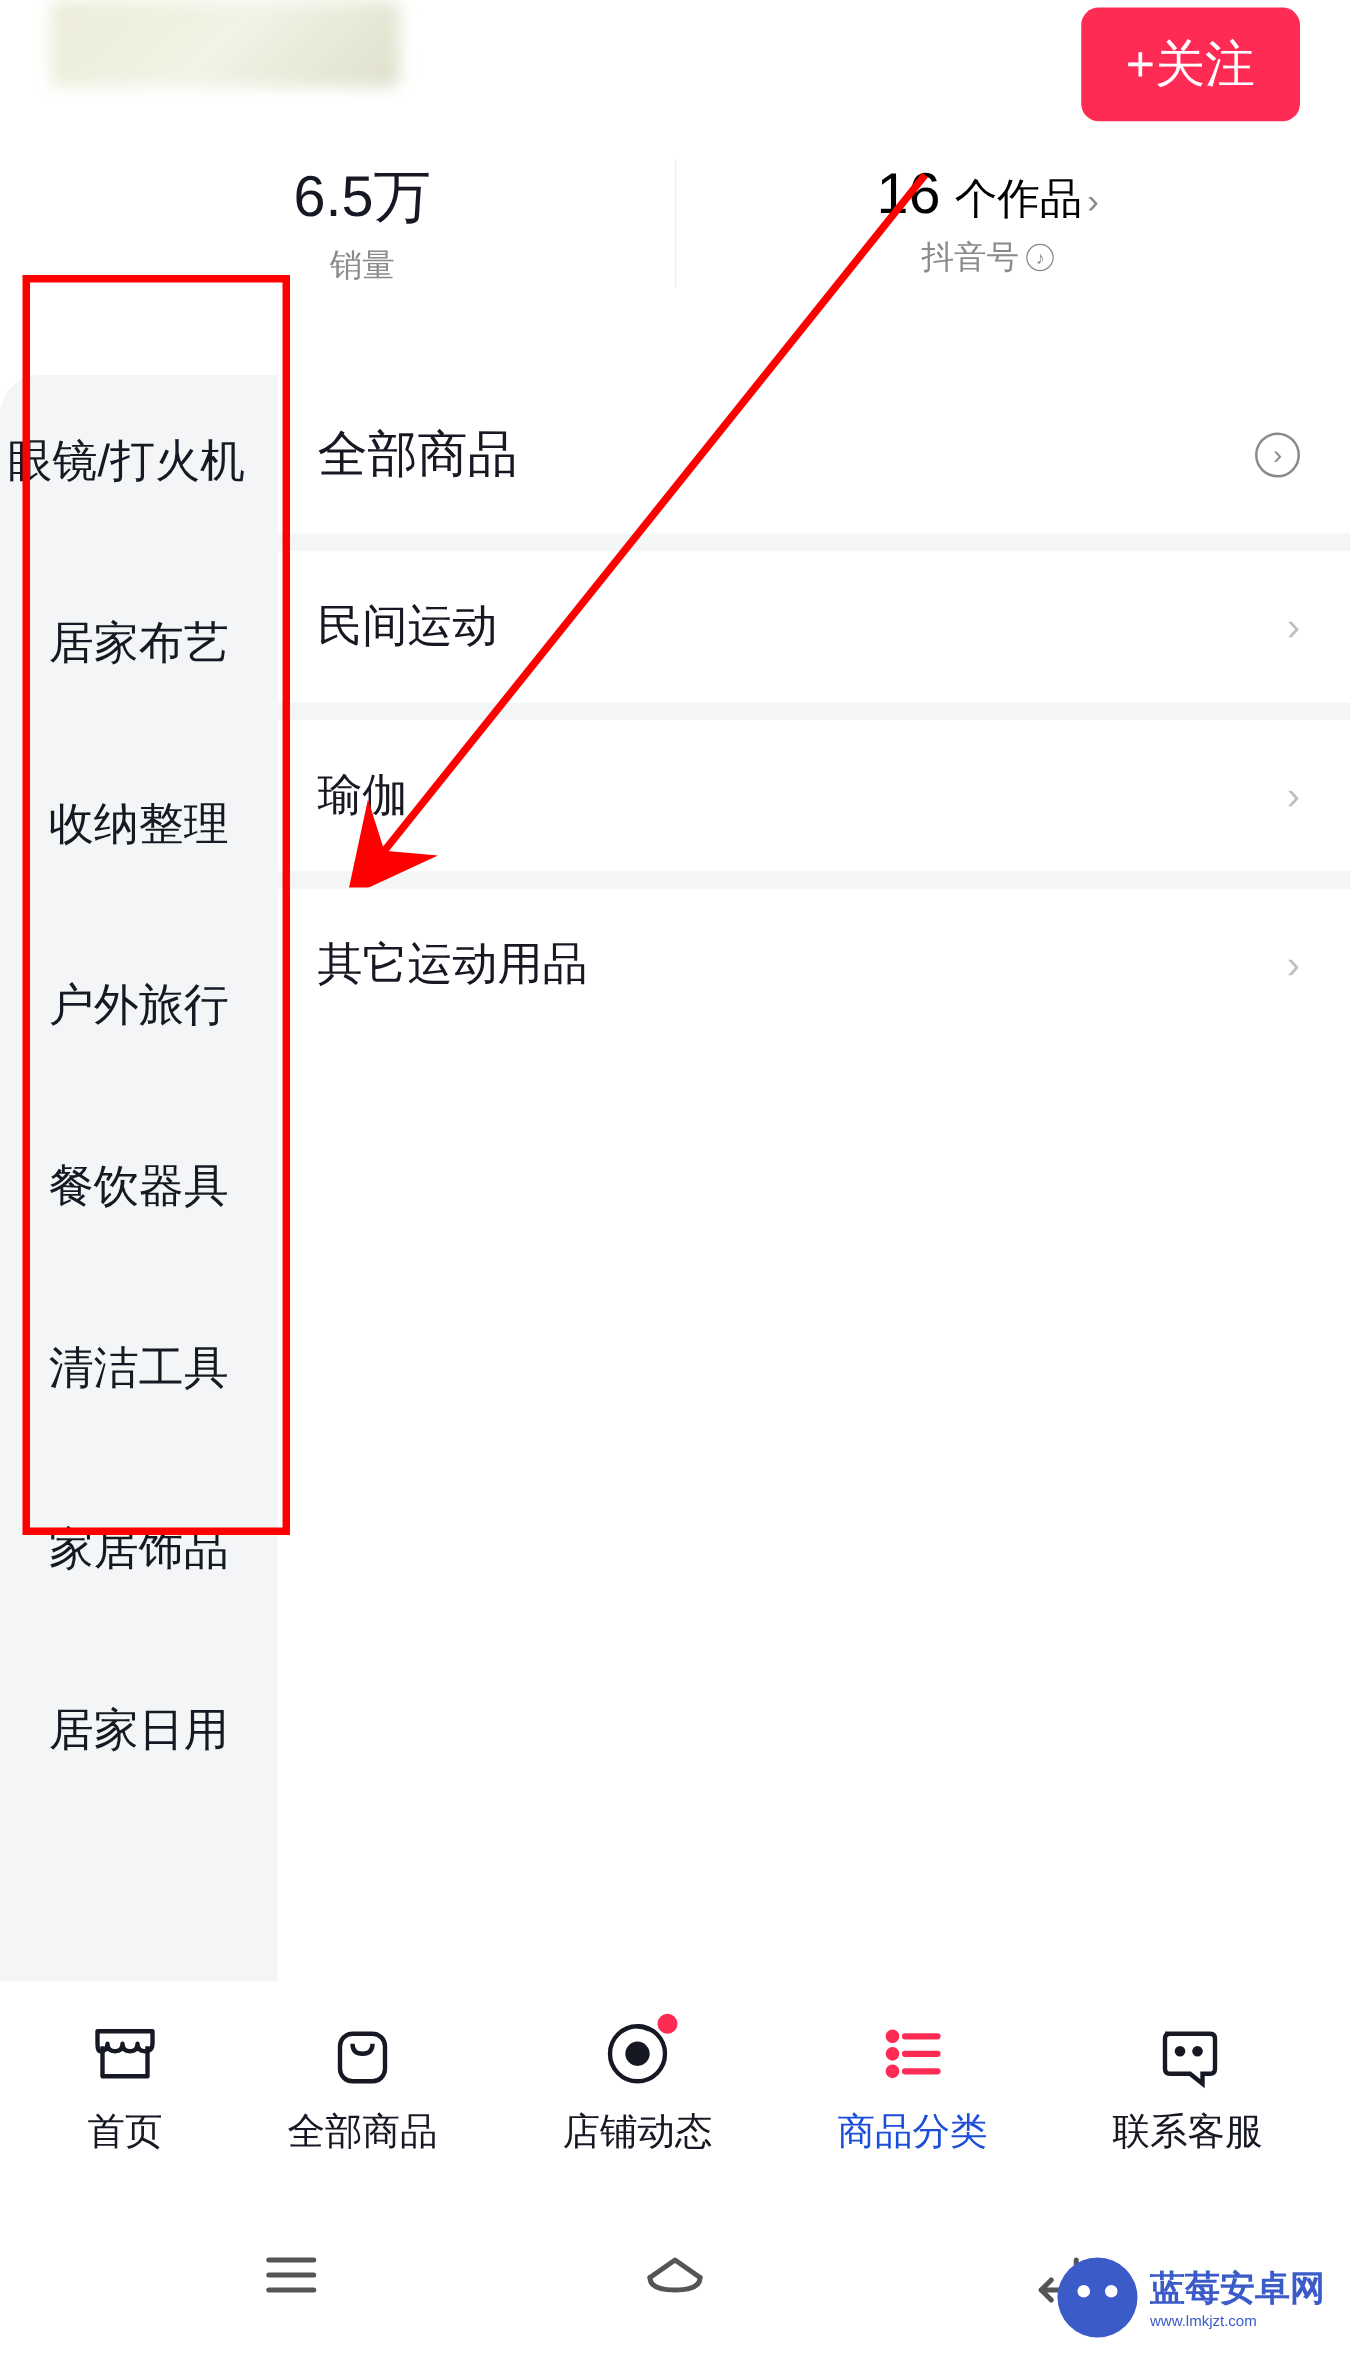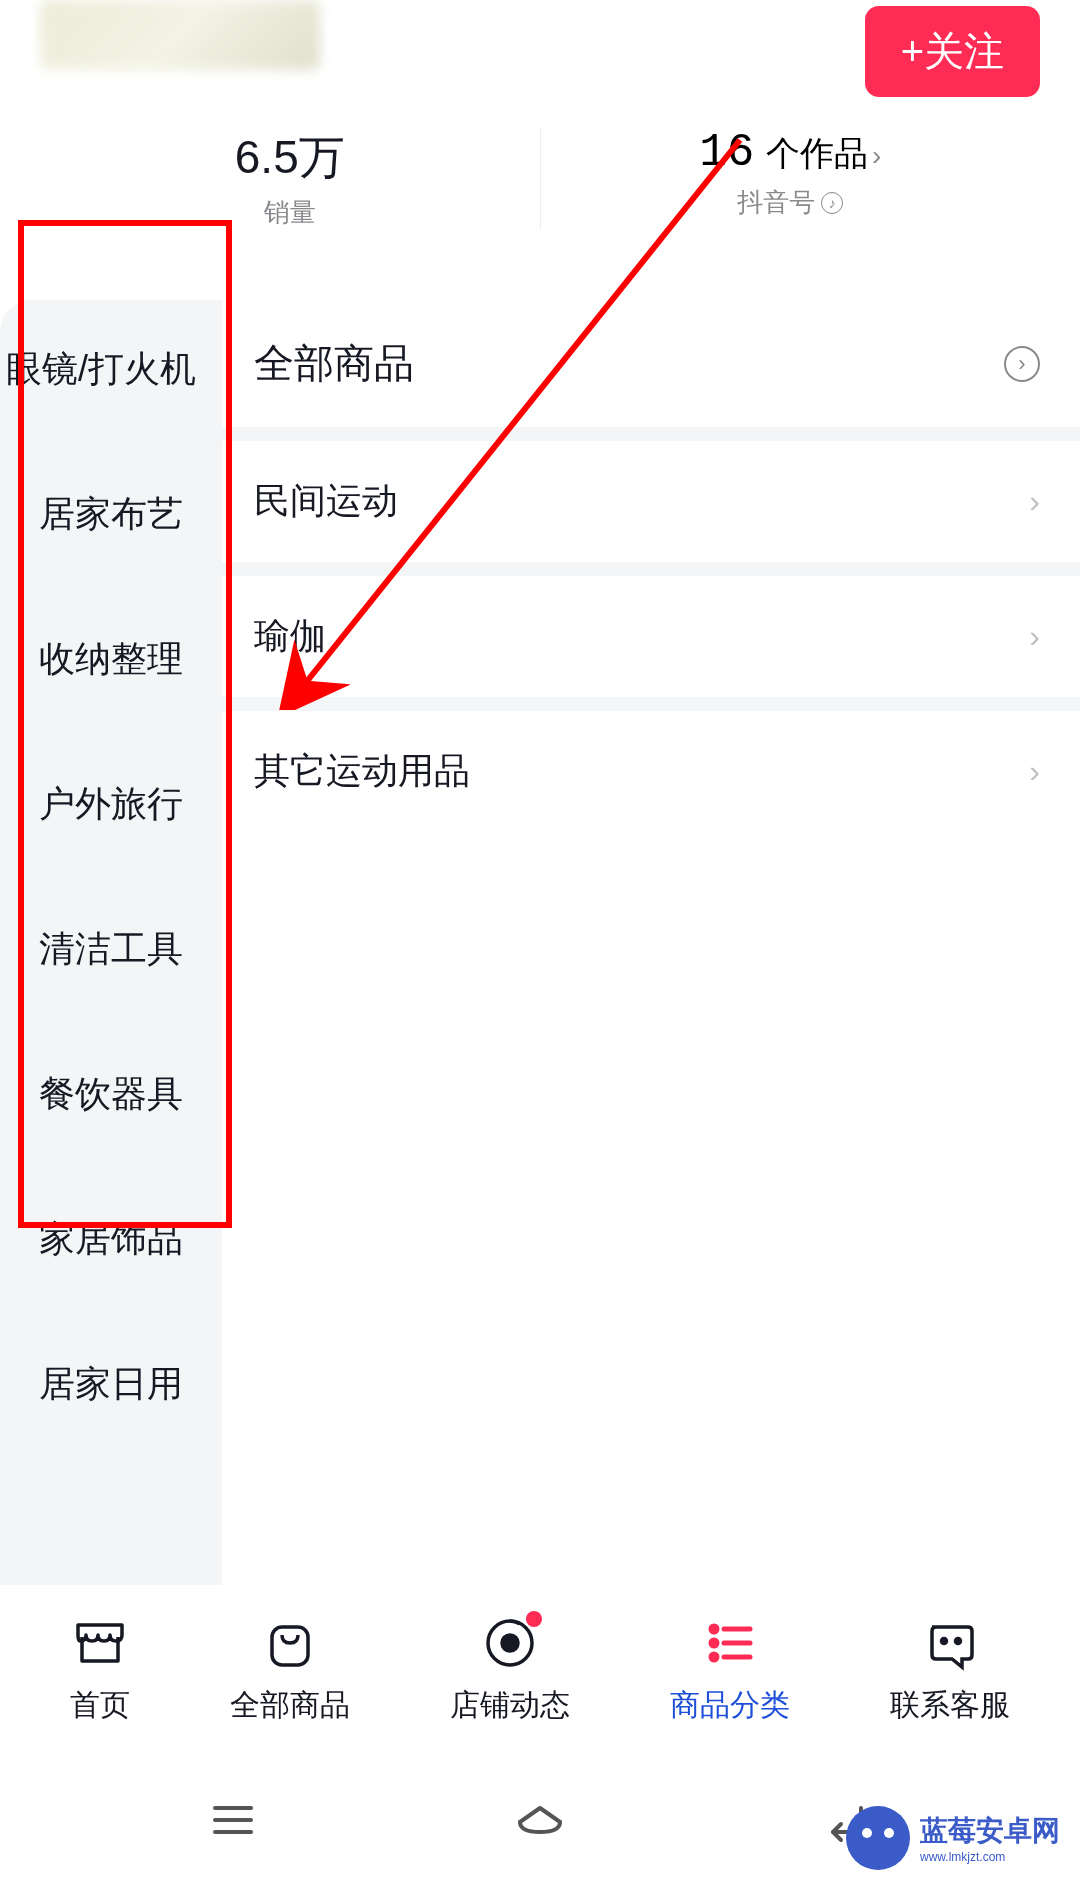--- a/index.html
+++ b/index.html
@@ -60,21 +60,20 @@
       border-right: none;
     }
     .stat-value {
       font-size: 46px;
       font-weight: 500;
       color: #161823;
     }
     .stat-mixed .count {
       font-size: 46px;
       font-weight: 500;
-      font-family: Liberation Mono, monospace;
     }
     .stat-mixed .unit {
       font-size: 34px;
       font-weight: 400;
       margin-left: 2px;
     }
     .stat-label {
       font-size: 26px;
       color: #8a8a8e;
       margin-top: 6px;
@@ -308,22 +307,22 @@
     </div>
   </div>
 </div>
 
 <div class="content-area">
   <div class="sidebar">
     <div class="sidebar-item first">眼镜/打火机</div>
     <div class="sidebar-item">居家布艺</div>
     <div class="sidebar-item">收纳整理</div>
     <div class="sidebar-item">户外旅行</div>
+    <div class="sidebar-item">餐饮器具</div>
     <div class="sidebar-item">清洁工具</div>
-    <div class="sidebar-item">餐饮器具</div>
     <div class="sidebar-item">家居饰品</div>
     <div class="sidebar-item">居家日用</div>
   </div>
   <div class="main-panel">
     <div class="section-header">
       <span class="section-title">全部商品</span>
       <span class="chevron-circle">›</span>
     </div>
     <div class="category-item">
       <span>民间运动</span>

